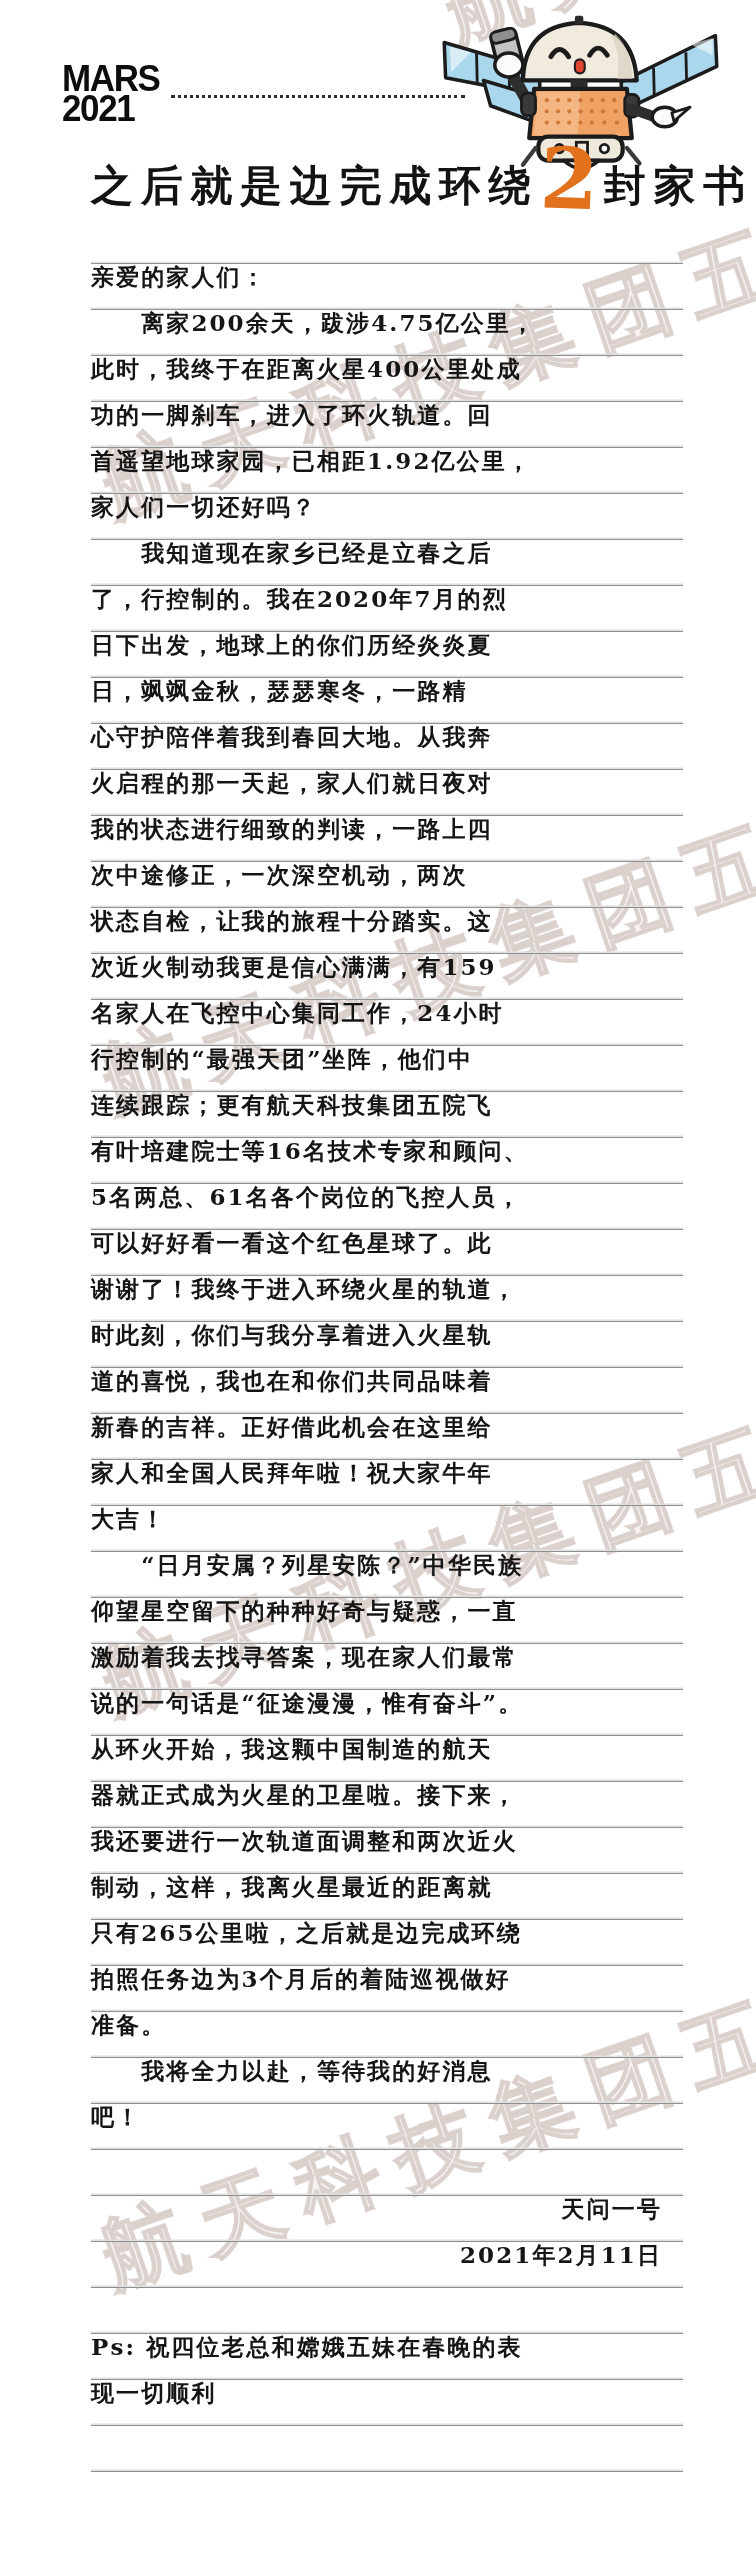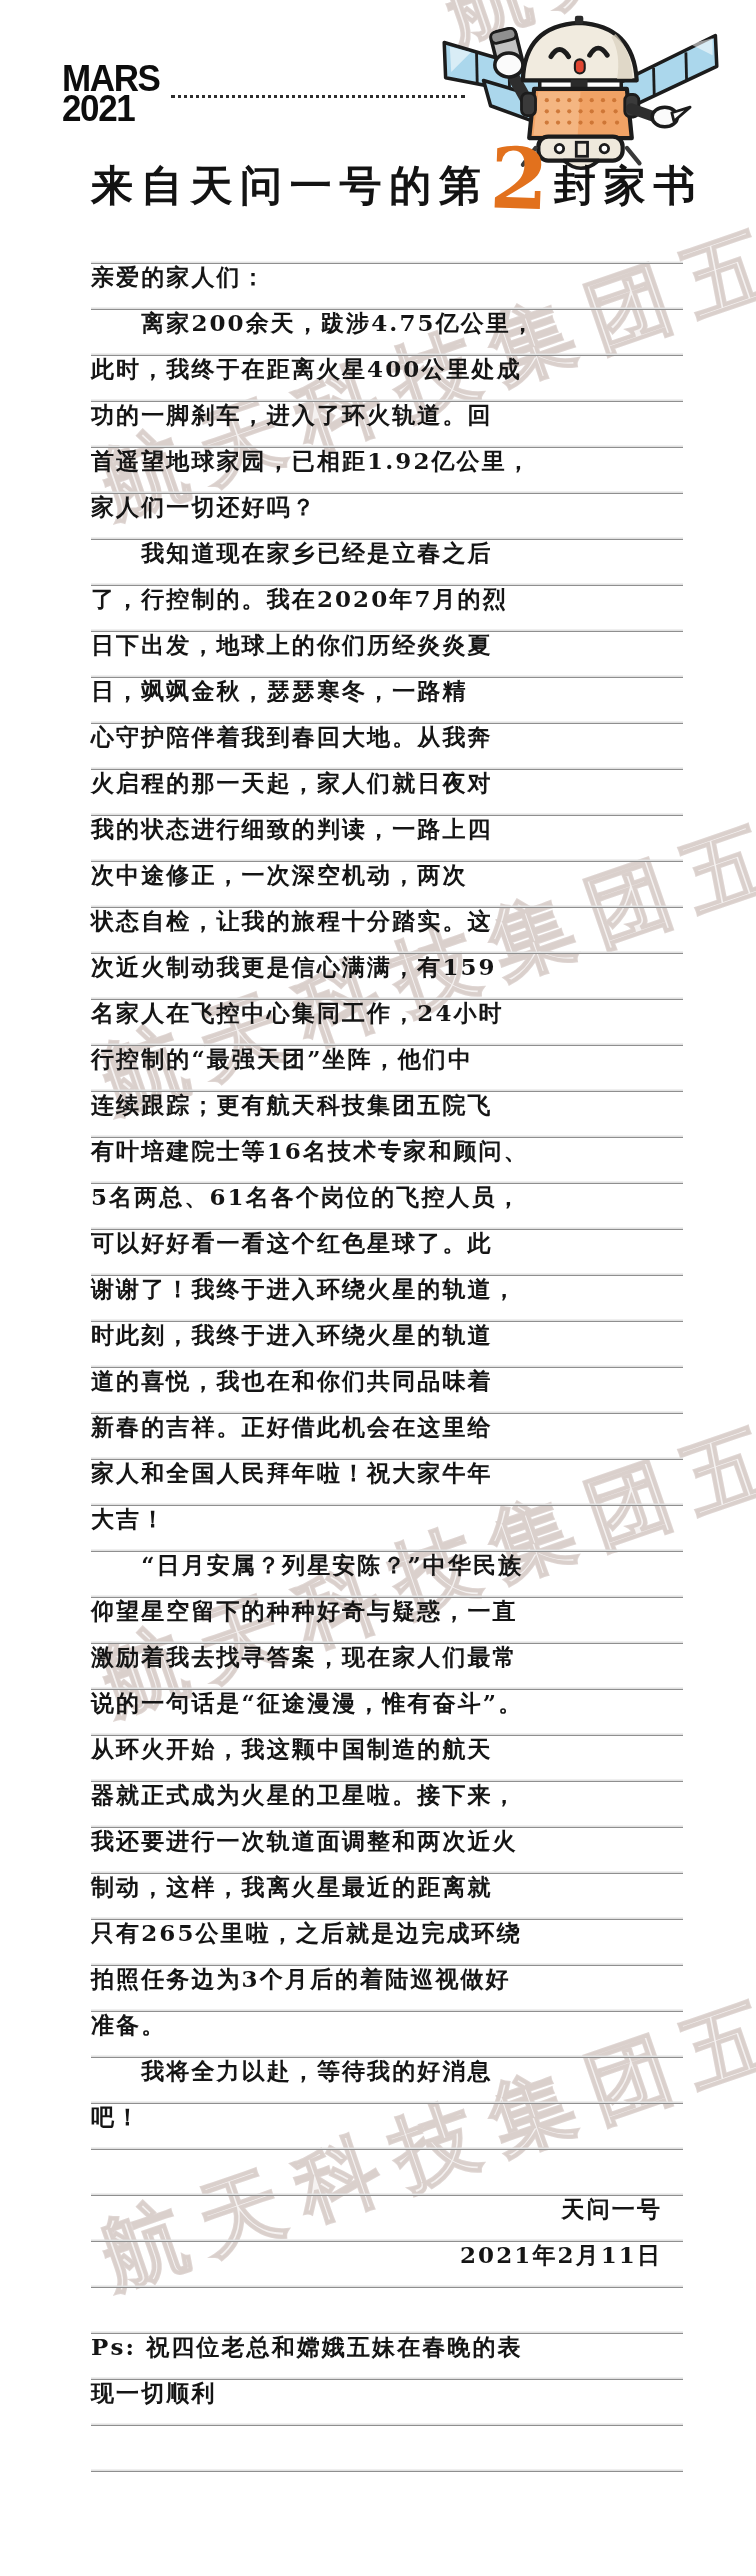--- a/index.html
+++ b/index.html
@@ -181,21 +181,21 @@
     <rect x="140" y="180" width="120" height="34" rx="14" fill="#efe9dc" stroke="#1c1c1c" stroke-width="6"></rect>
     <circle cx="170" cy="197" r="6" fill="#ffffff" stroke="#1c1c1c" stroke-width="4"></circle>
     <circle cx="234" cy="197" r="6" fill="#ffffff" stroke="#1c1c1c" stroke-width="4"></circle>
     <rect x="194" y="188" width="16" height="20" fill="#efe9dc" stroke="#1c1c1c" stroke-width="4"></rect>
     <path d="M176,214 Q200,236 226,214 Z" fill="#efe9dc" stroke="#1c1c1c" stroke-width="5" stroke-linejoin="round"></path>
     <line x1="136" y1="196" x2="118" y2="220" stroke="#3a3a3a" stroke-width="6" stroke-linecap="round"></line>
     <line x1="266" y1="196" x2="284" y2="218" stroke="#3a3a3a" stroke-width="6" stroke-linecap="round"></line>
   </svg>
 
   <div class="title">
-    <span>来自天问一号的第</span><span class="big-num">2</span><span>封家书</span>
+    <span>之后就是边完成环绕</span><span class="big-num">2</span><span>封家书</span>
   </div>
 
   <div class="letter">
       <div class="line">
         <span>亲爱的家人们：</span>
       </div>
       <div class="line">
         <span>　　离家200余天，跋涉4.75亿公里，</span>
       </div>
       <div class="line">
@@ -255,21 +255,21 @@
       <div class="line">
         <span>5名两总、61名各个岗位的飞控人员，</span>
       </div>
       <div class="line">
         <span>可以好好看一看这个红色星球了。此</span>
       </div>
       <div class="line">
         <span>谢谢了！我终于进入环绕火星的轨道，</span>
       </div>
       <div class="line">
-        <span>时此刻，我终于进入环绕火星的轨道</span>
+        <span>时此刻，你们与我分享着进入火星轨</span>
       </div>
       <div class="line">
         <span>道的喜悦，我也在和你们共同品味着</span>
       </div>
       <div class="line">
         <span>新春的吉祥。正好借此机会在这里给</span>
       </div>
       <div class="line">
         <span>家人和全国人民拜年啦！祝大家牛年</span>
       </div>

